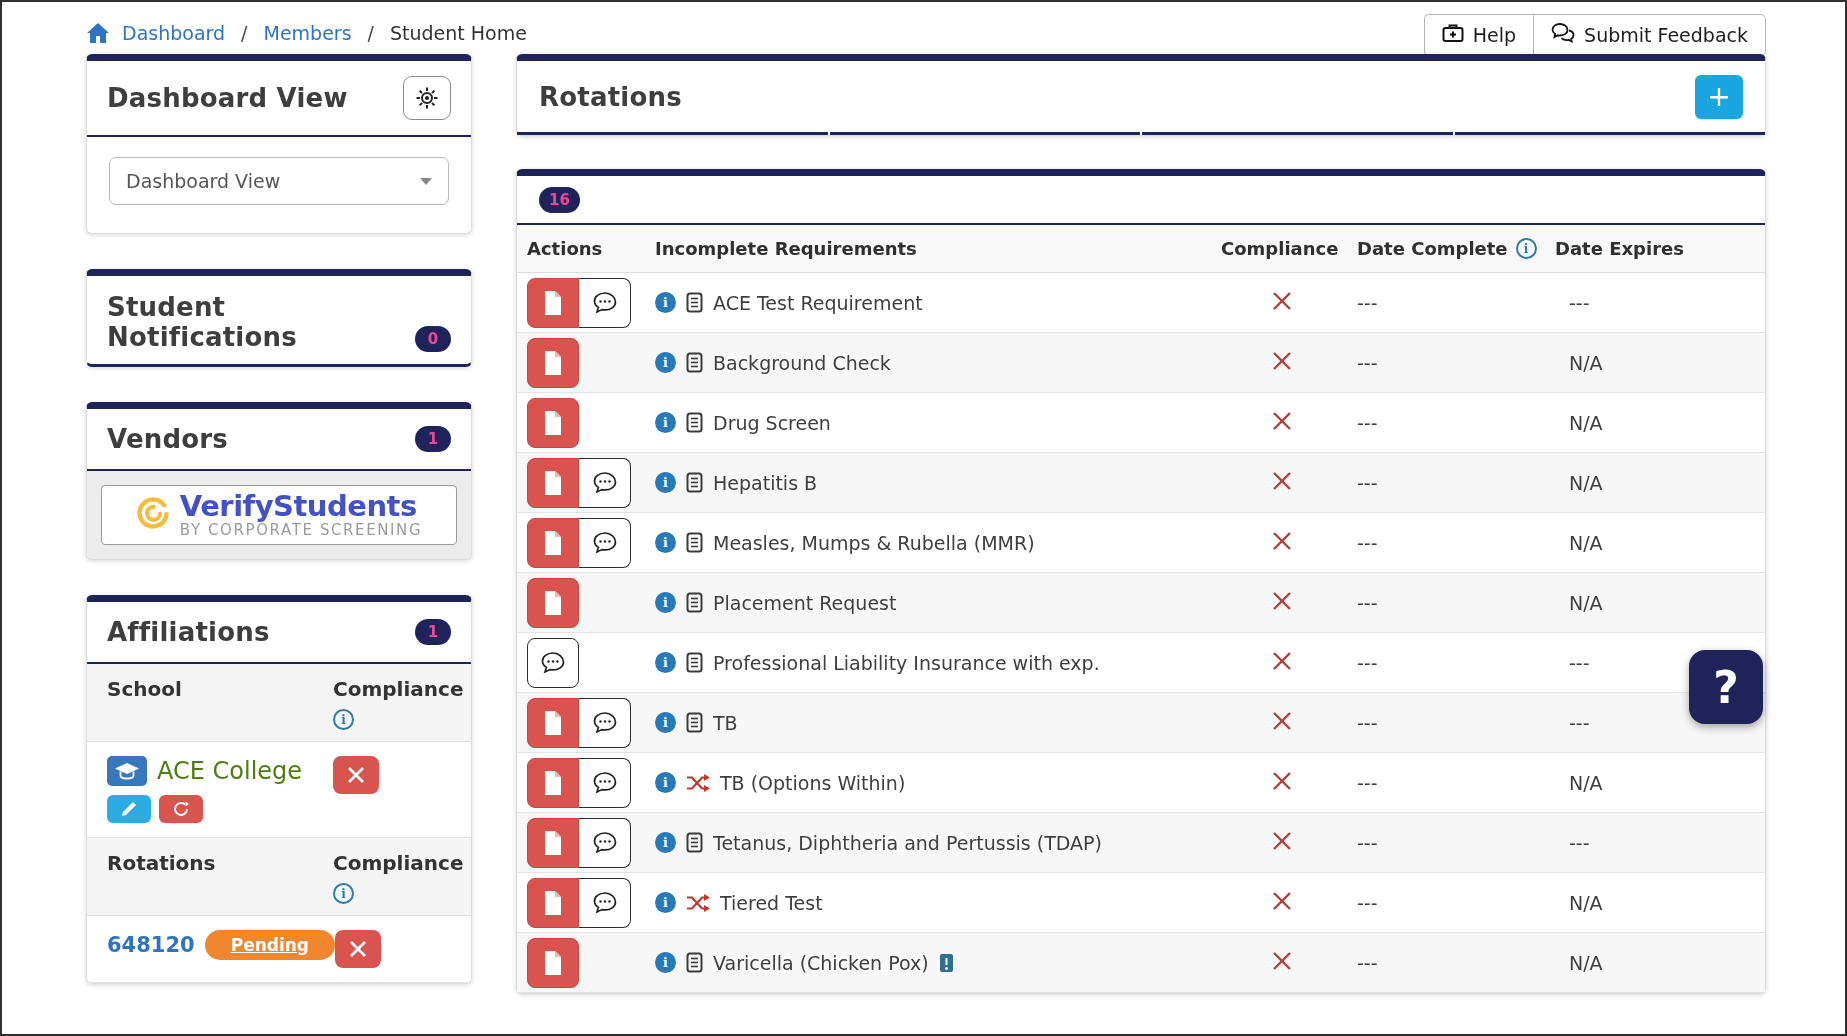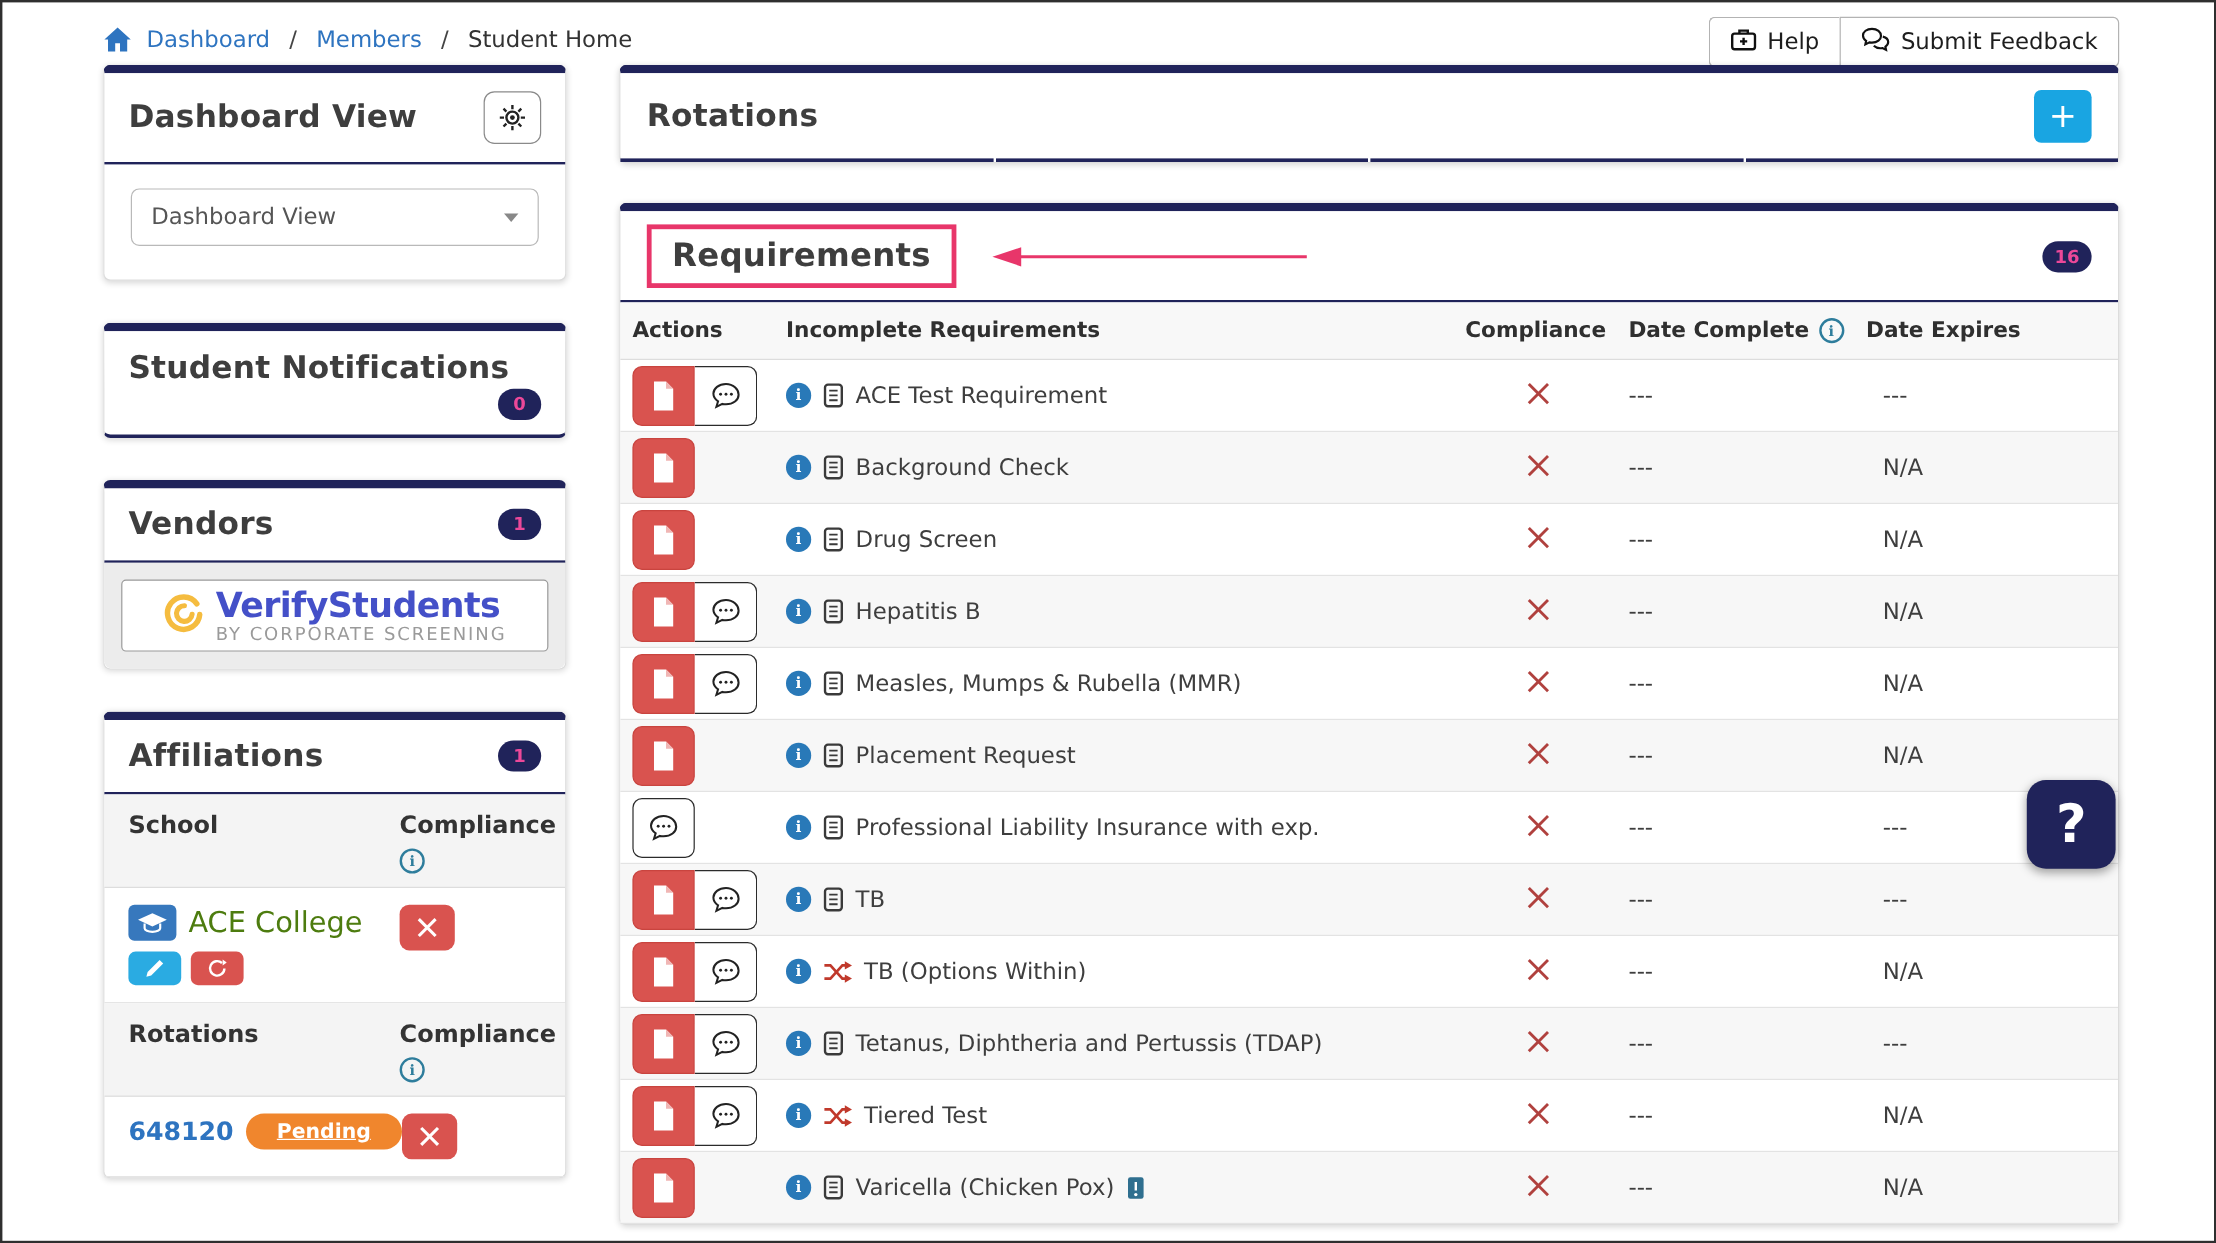--- a/index.html
+++ b/index.html
@@ -46,21 +46,21 @@
   .gear-btn { width:48px; height:44px; background:#fff; border:1px solid #8a8a8a;
               border-radius:9px; display:flex; align-items:center; justify-content:center; cursor:pointer; }
   .select { display:flex; align-items:center; justify-content:space-between; height:48px;
             border:1px solid #b9b9b9; border-radius:7px; padding:0 16px; color:#555;
             font-size:19px; cursor:pointer; background:#fff; }
   .caret { width:0; height:0; border-left:6px solid transparent; border-right:6px solid transparent;
            border-top:7px solid #888; }
 
   
   .notif-card { border-bottom:3px solid #20235a; }
-  .notif-header { display:flex; flex-direction:column; padding:16px 20px 12px; }
+  .notif-header { display:flex; flex-direction:row; padding:16px 20px 12px;align-items:center; }
   .notif-header .badge { align-self:flex-end; margin-top:2px; }
 
   
   .vendor-body { background:#ececec; padding:14px; border-radius:0 0 6px 6px; }
   .vendor-logo-box { background:#fff; border:1px solid #9a9a9a; border-radius:4px; height:60px;
                      display:flex; align-items:center; justify-content:center; gap:10px; cursor:pointer; }
   .vendor-wordmark { display:flex; flex-direction:column; line-height:1; }
   .vendor-name { font-size:29px; font-weight:bold; color:#4450c8; letter-spacing:-.5px; }
   .vendor-sub  { font-size:15px; letter-spacing:1.6px; color:#9a9a9a; align-self:flex-end; margin-top:2px; }
 
@@ -330,31 +330,20 @@
         <div class="rot-footer">
           <span></span>
             <span></span>
             <span></span>
             <span></span>
         </div>
       </div>
 
       <div class="card req-card">
         <div class="req-header">
-          <span class="req-title-wrap">
-            <span class="req-title-box">
-              <span class="card-title">Requirements</span>
-            </span>
-            <span class="annotation-arrow">
-              <svg width="272" height="22" viewBox="0 0 272 22">
-                  <line x1="26" y1="11" x2="268" y2="11" stroke="#e8366a" stroke-width="2.6"></line>
-                  <polygon points="6,11 30,3 30,19" fill="#e8366a"></polygon>
-                </svg>
-            </span>
-          </span>
           <span class="badge">16</span>
         </div>
         <div class="navy-divider"></div>
 
         <div class="req-table">
           <div class="req-thead">
             <span>Actions</span>
             <span>Incomplete Requirements</span>
             <span>Compliance</span>
             <span class="th-datecomplete">

